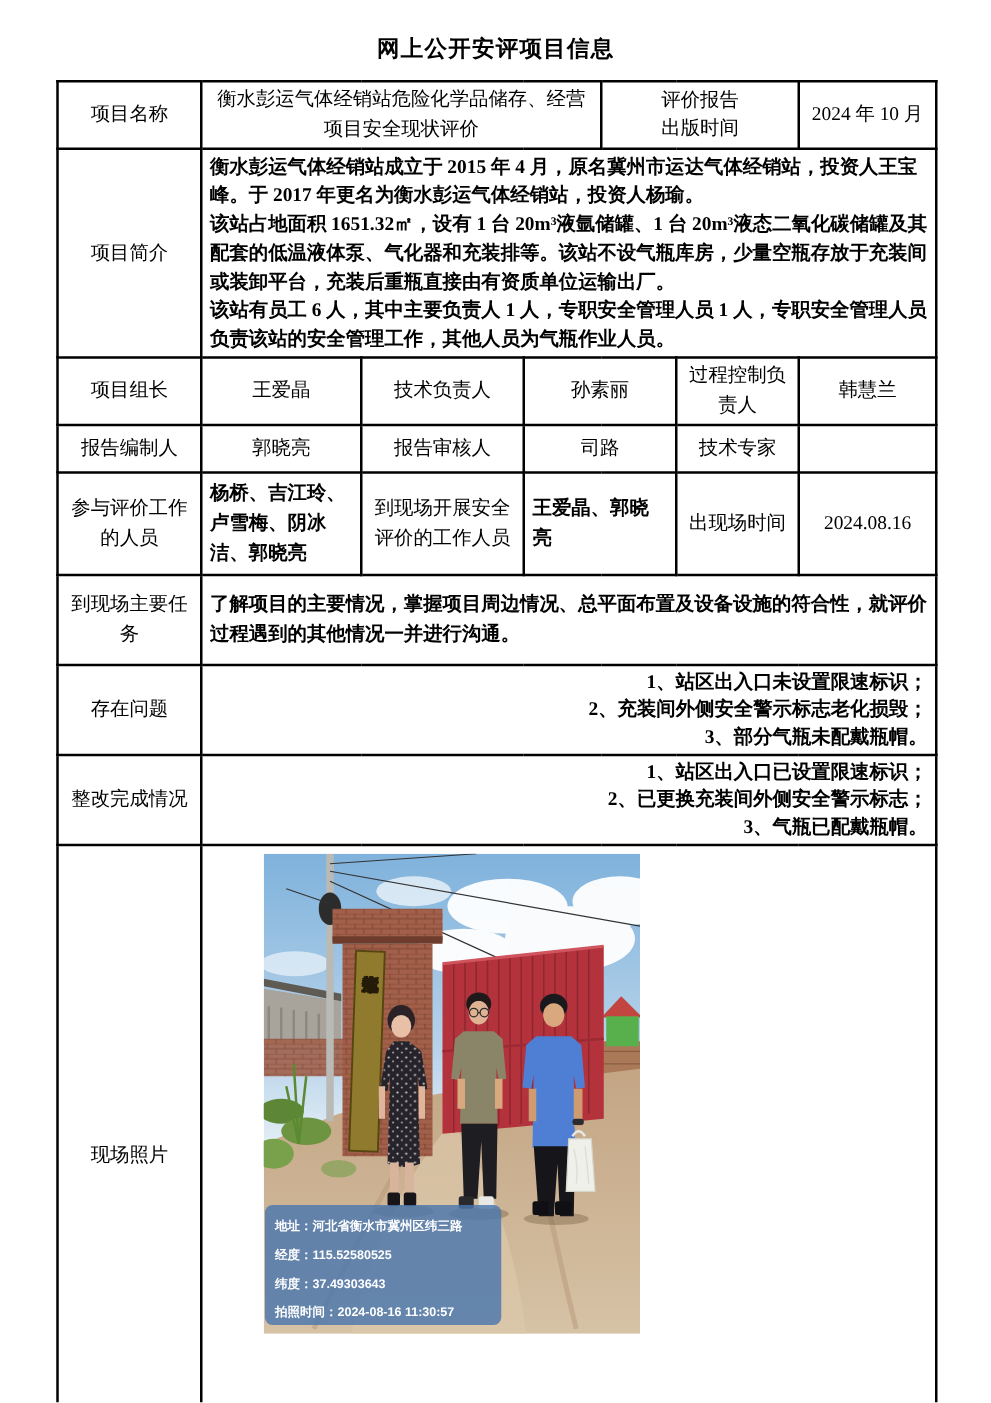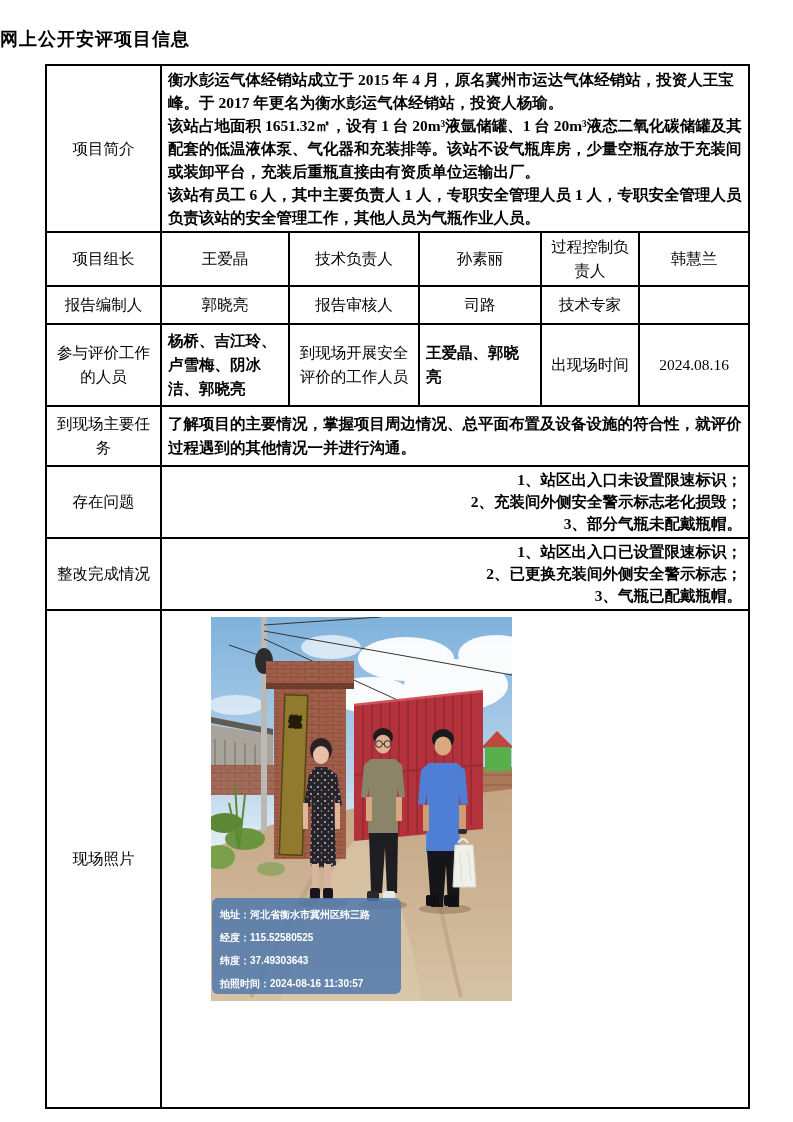--- a/index.html
+++ b/index.html
@@ -7,20 +7,21 @@
     position:relative;
     width:793px;height:1122px;
     background:#ffffff;
     font-family:"Liberation Serif","DejaVu Serif",serif;
     color:#000;
     overflow:hidden;
   }
   .doc-title{
     margin:0;
     padding-top:27px;
+    text-align:center;
     font-size:18px;
     font-weight:bold;
     letter-spacing:1px;
   }
   table.info-table{
     margin:13px 0 0 45px;
     width:703px;
     border-collapse:collapse;
     table-layout:fixed;
     font-size:15.5px;
@@ -30,21 +31,21 @@
     padding:2px 6px;
     vertical-align:middle;
     line-height:24px;
     word-break:break-all;
     overflow:hidden;
   }
   td.lbl{text-align:center;padding:2px 6px;}
   td.ctr{text-align:center;}
   td.lft{text-align:left;padding:2px 8px;font-weight:bold;}
   .r1{height:52px;} .r2{height:162px;} .r3{height:40px;margin-left:39px;} .r4{height:38px;}
-  .r5{height:82px;} .r6{height:60px;} .r7{height:65px;} .r8{height:65px;}
+  .r5{height:82px;} .r6{height:72px;} .r7{height:65px;} .r8{height:65px;}
   .r9{height:50px;} .r10{height:400px;}
   .r2 td.lft div{line-height:23px;}
   .list div{line-height:22px;text-align:right;}
   .two-line span{display:block;line-height:22px;}
   .photo-wrap{margin:4px 0 0 43px;width:301px;height:488px;line-height:0;}
   .photo-wrap svg{display:block;}
   .ovl-text{
     font-family:"Liberation Sans","DejaVu Sans",sans-serif;
     font-weight:bold;
     font-size:10px;
@@ -71,20 +72,29 @@
       <col style="width:115px">
         <col style="width:128px">
         <col style="width:130px">
       <col style="width:62px">
         <col style="width:60px">
         <col style="width:98px">
         <col style="width:110px">
     </colgroup>
 
     <tbody>
+        <tr class="r1">
+      <td class="lbl">项目名称</td>
+      <td class="ctr" colspan="3">衡水彭运气体经销站危险化学品储存、经营项目安全现状评价</td>
+      <td class="lbl two-line" colspan="2">
+        <span>评价报告</span>
+        <span>出版时间</span>
+      </td>
+      <td class="ctr">2024 年 10 月</td>
+    </tr>
 
     <tr class="r2">
       <td class="lbl">项目简介</td>
       <td class="lft" colspan="6">
         <div>衡水彭运气体经销站成立于 2015 年 4 月，原名冀州市运达气体经销站，投资人王宝峰。于 2017 年更名为衡水彭运气体经销站，投资人杨瑜。</div>
         <div>该站占地面积 1651.32㎡，设有 1 台 20m³液氩储罐、1 台 20m³液态二氧化碳储罐及其配套的低温液体泵、气化器和充装排等。该站不设气瓶库房，少量空瓶存放于充装间或装卸平台，充装后重瓶直接由有资质单位运输出厂。</div>
         <div>该站有员工 6 人，其中主要负责人 1 人，专职安全管理人员 1 人，专职安全管理人员负责该站的安全管理工作，其他人员为气瓶作业人员。</div>
       </td>
     </tr>
 

